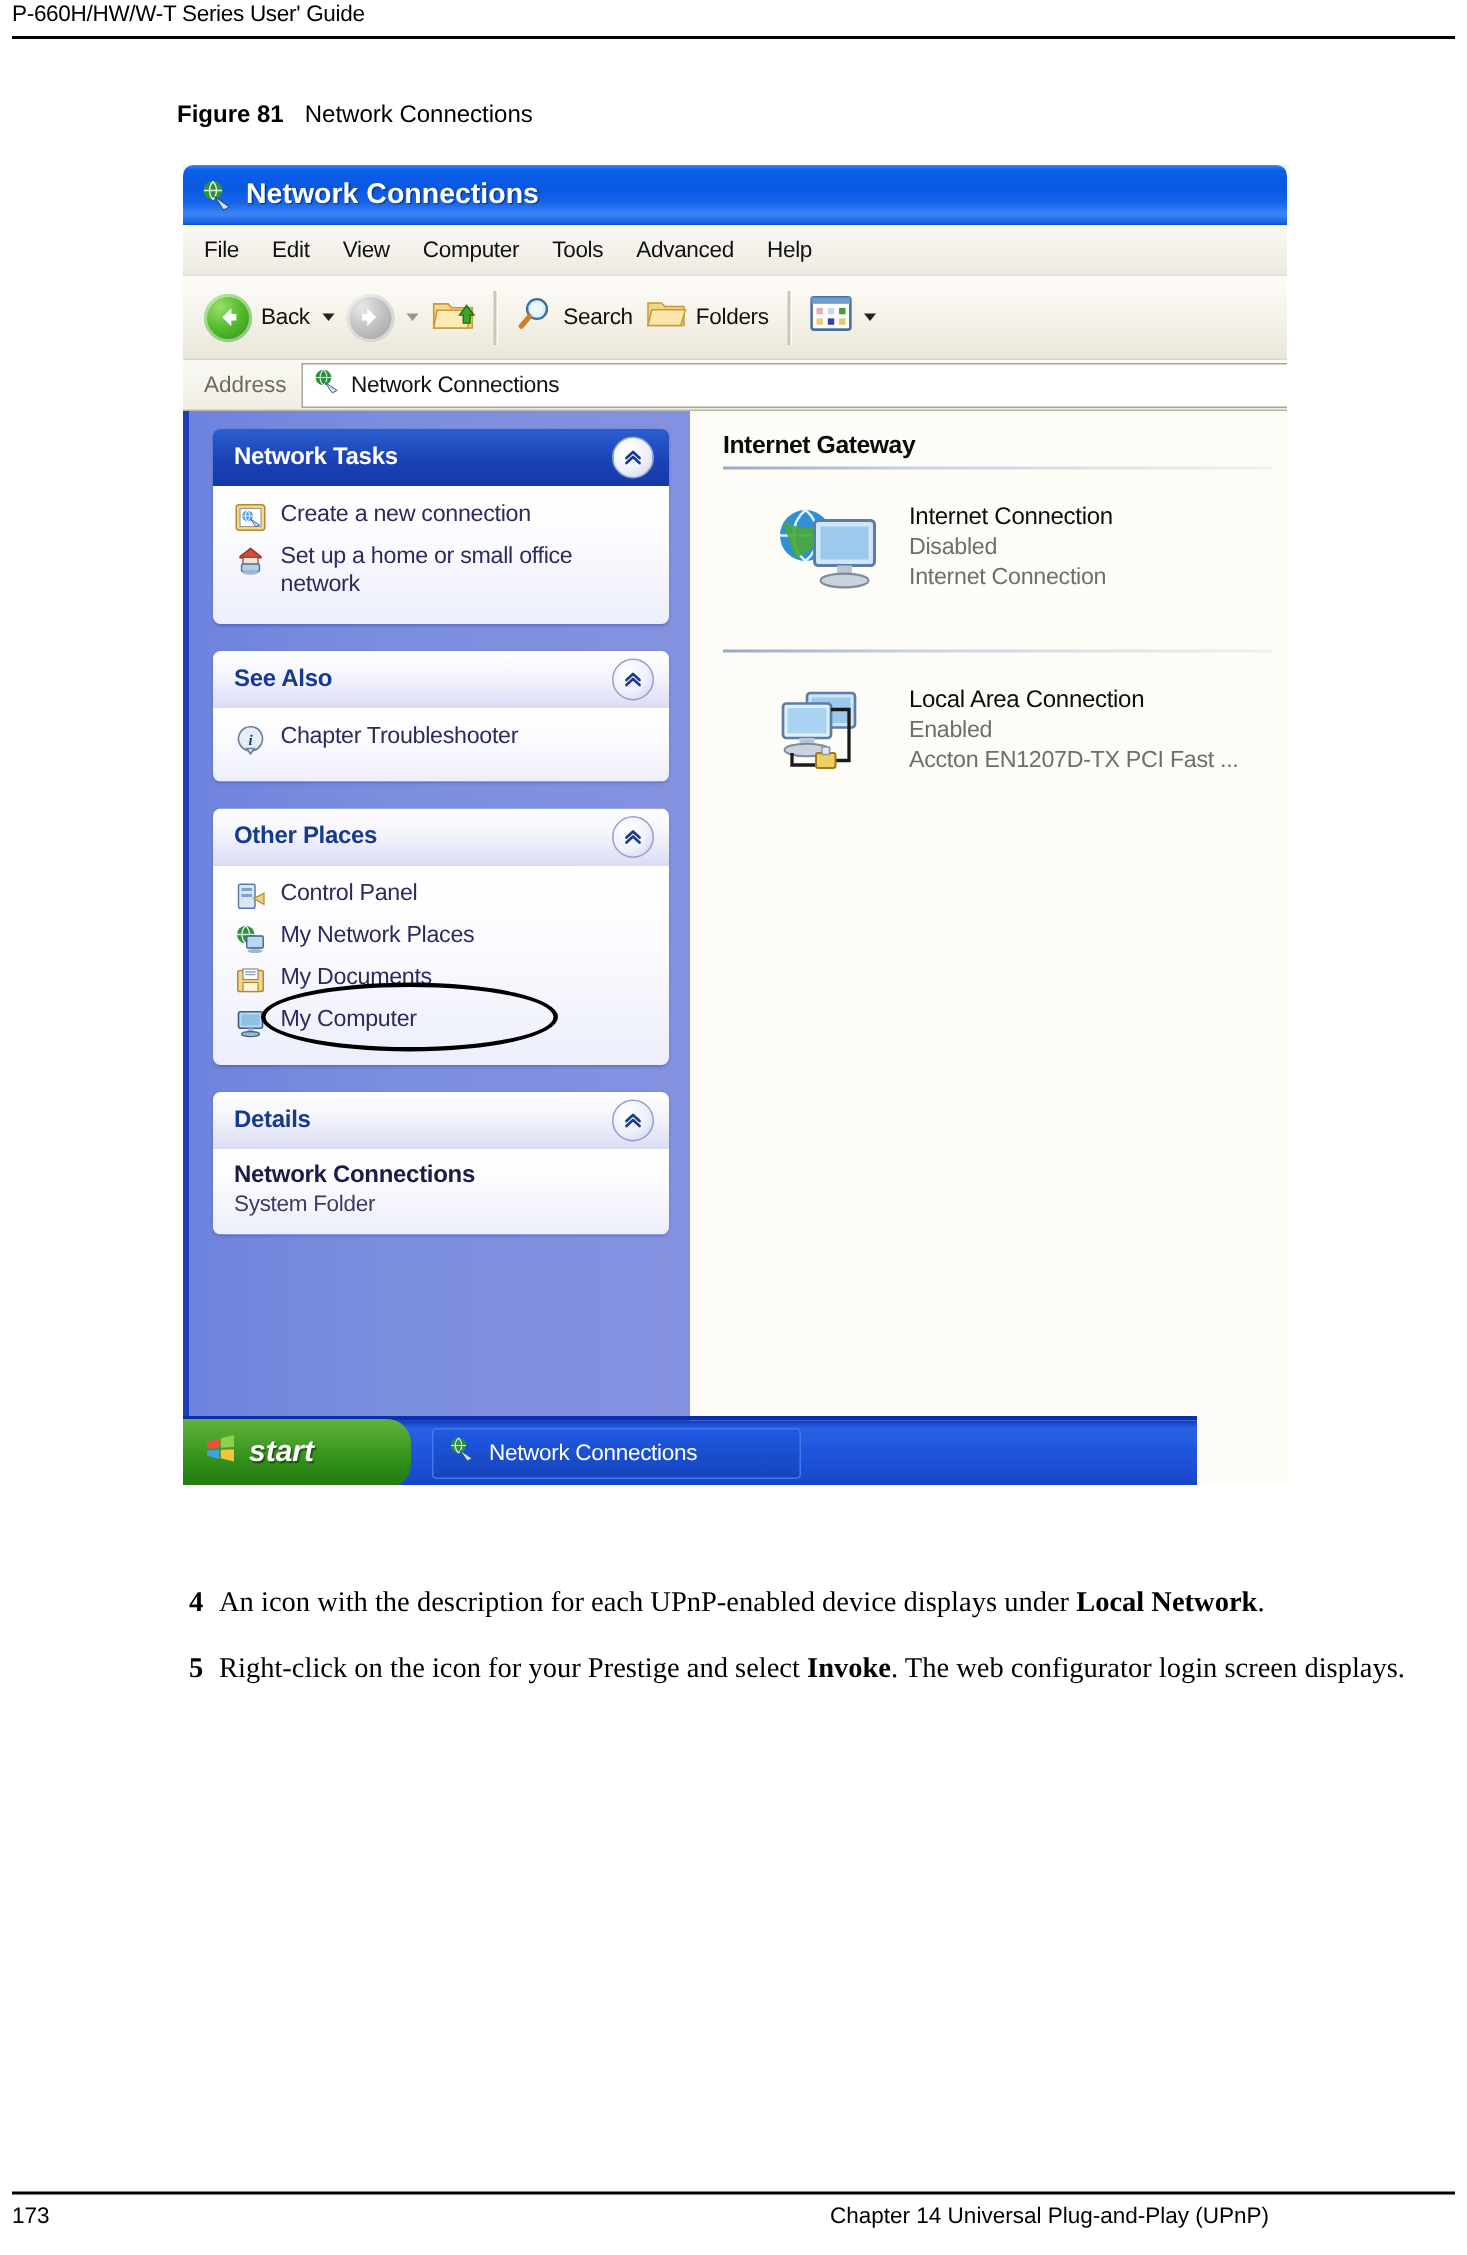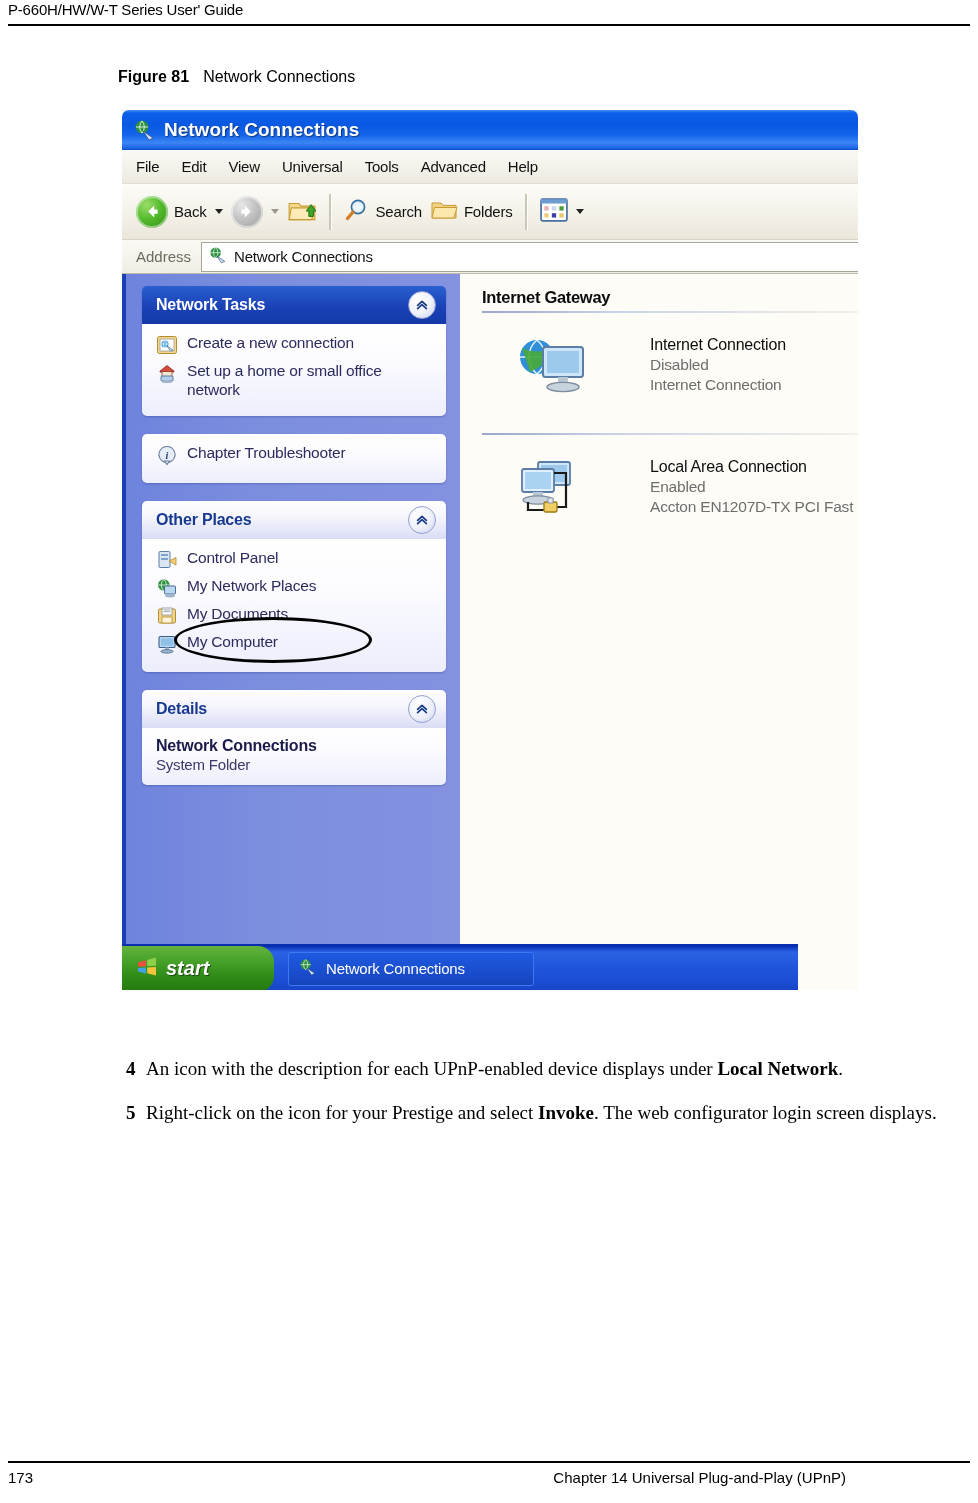--- a/index.html
+++ b/index.html
@@ -325,21 +325,20 @@
   }
   .group-rule {
     height: 2px;
     background: linear-gradient(to right, #9aa7c9 0%, #c9d2e4 35%, #f2f1ea 100%);
     margin: 0 10px 0 0;
   }
   .conn-item {
     display: flex;
     align-items: flex-start;
     margin: 22px 0 0 34px;
-    gap: 44px;
   }
   .conn-icon {
     width: 74px; height: 62px;
     flex: none;
     margin-right: 16px;
     position: relative;
   }
   .conn-text .conn-name {
     font-size: 16px;
     color: #0d0d0d;
@@ -488,21 +487,21 @@
         <path d="M9 12 l10 7 -4 2 z" fill="#cfe4f7" stroke="#33507a" stroke-width="0.8"></path>
       </svg>
     </span>
     <span class="tb-title">Network Connections</span>
   </div>
 
   <div class="menubar">
     <span class="menu-item">File</span>
     <span class="menu-item">Edit</span>
     <span class="menu-item">View</span>
-    <span class="menu-item">Universal</span>
+    <span class="menu-item">Computer</span>
     <span class="menu-item">Tools</span>
     <span class="menu-item">Advanced</span>
     <span class="menu-item">Help</span>
   </div>
 
   <div class="toolbar">
 
     <div class="tb-btn">
       <span class="circ-btn green">
         <svg viewBox="0 0 20 20" width="17" height="17">
@@ -623,20 +622,29 @@
                 <rect x="5" y="14" width="12" height="5" rx="1" fill="#b7cfe6" stroke="#4a6f9e" stroke-width="0.9"></rect>
                 <ellipse cx="11" cy="19.6" rx="5.5" ry="1.5" fill="#9fb6cd"></ellipse>
               </svg>
             </span>
             <span class="task-label">Set up a home or small office network</span>
           </div>
         </div>
       </div>
 
       <div class="panel">
+        <div class="panel-header light">
+          <span class="ph-title">See Also</span>
+          <span class="chev-btn">
+            <svg viewBox="0 0 16 16" width="14" height="14">
+              <path d="M3 8.4 L8 3.8 L13 8.4" stroke="#1a3c86" stroke-width="2" fill="none" stroke-linecap="round" stroke-linejoin="round"></path>
+              <path d="M3 12.2 L8 7.6 L13 12.2" stroke="#1a3c86" stroke-width="2" fill="none" stroke-linecap="round" stroke-linejoin="round"></path>
+            </svg>
+          </span>
+        </div>
         <div class="panel-body">
           <div class="task-row">
             <span class="task-icon">
               <svg viewBox="0 0 22 22" width="22" height="22">
                 <path d="M11 2.5 a8 8 0 1 1 -0.01 0 Z" fill="#e7edf7" stroke="#6b7f9e" stroke-width="1.1"></path>
                 <path d="M8.5 17 L11 20.5 L13.5 17 Z" fill="#e7edf7" stroke="#6b7f9e" stroke-width="1.1"></path>
                 <text x="11" y="14.6" font-size="10" font-family="serif" font-style="italic" font-weight="bold" fill="#1b3a74" text-anchor="middle">i</text>
               </svg>
             </span>
             <span class="task-label">Chapter Troubleshooter</span>

